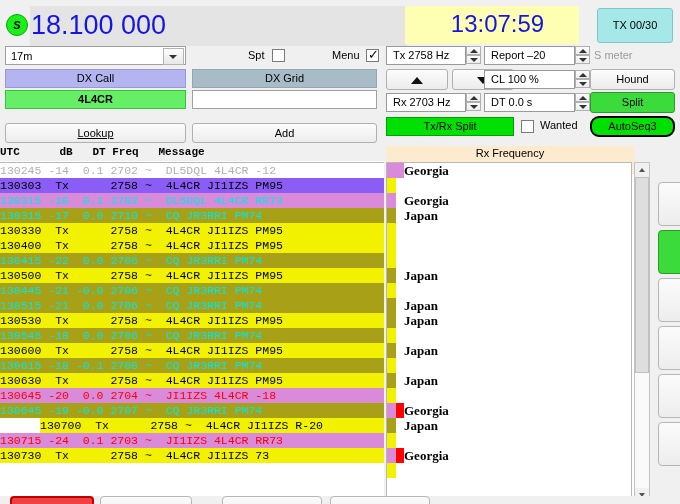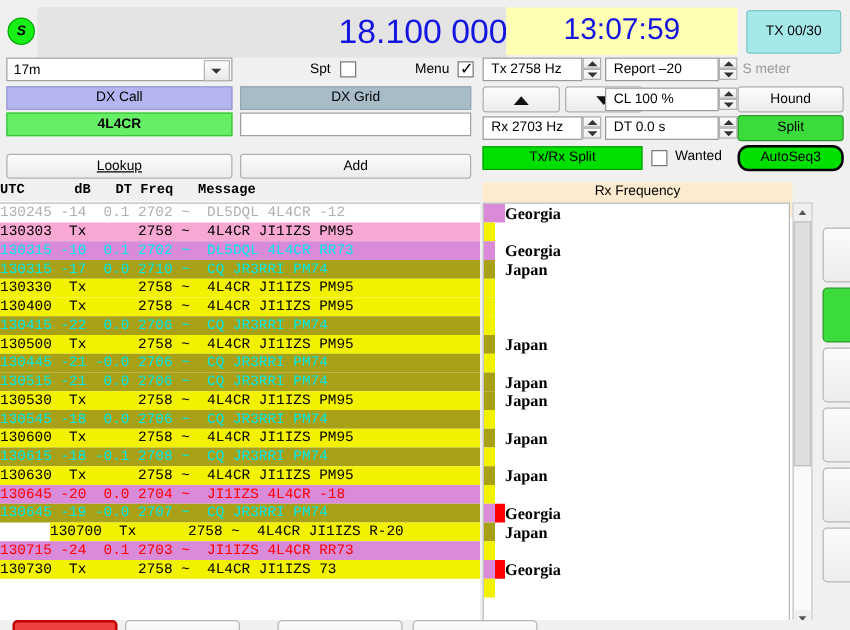--- a/index.html
+++ b/index.html
@@ -14,23 +14,23 @@
 
   
   .topbar{position:absolute;left:0;top:0;width:680px;height:44px;background:#f0f0f0;}
   .sled-cell{position:absolute;left:0;top:6px;width:30px;height:38px;background:#f0f0f0;}
   .sled{position:absolute;left:6px;top:8px;width:20px;height:20px;border-radius:50%;
         background:#18f018;border:1px solid #0a0;
         font-size:11px;font-weight:bold;font-style:italic;color:#000;
         text-align:center;line-height:20px;}
   .freqbox{position:absolute;left:30px;top:6px;width:375px;height:38px;background:#e4e4e4;
            border:1px solid #e4e4e4;}
-  .freqtext{position:absolute;left:0;top:3px;width:375px;text-align:right;
+  .freqtext{position:absolute;left:0;top:3px;width:375px;text-align:left;
             font-size:27px;color:#1515e0;font-family:"Liberation Sans",sans-serif;letter-spacing:0px;}
-  .clockbox{position:absolute;left:405px;top:6px;width:185px;height:38px;background:#ffffb4;}
+  .clockbox{position:absolute;left:405px;top:6px;width:158px;height:38px;background:#ffffb4;padding-left:16px;}
   .clocktext{position:absolute;left:0;top:4px;width:185px;text-align:center;
              font-size:24px;color:#1515e0;}
   .txcount{position:absolute;left:597px;top:8px;width:74px;height:33px;
            background:#a5e8e8;border:1px solid #7fc6c6;border-radius:3px;
            font-size:11px;text-align:center;line-height:33px;color:#000;}
 
   
   .ctl{position:absolute;box-sizing:border-box;}
   .combo{left:5px;top:46px;width:181px;height:19px;background:#fff;border:1px solid #a0a0a0;}
   .combo .cv{position:absolute;left:5px;top:3px;font-size:11px;}
@@ -246,21 +246,21 @@
 
   <div class="split">Tx/Rx Split</div>
   <span class="cb cb-wanted"></span>
   <span class="lbl-wanted">Wanted</span>
   <div class="autoseq">AutoSeq3</div>
 
   <div class="leftpanel">
     <div class="lp-head">UTC      dB   DT Freq   Message</div>
     <div class="lp-body" id="decode-rows">
         <div class="row" style="background: rgb(255, 255, 255); color: rgb(176, 176, 176);">130245 -14  0.1 2702 ~  DL5DQL 4L4CR -12</div>
-        <div class="row" style="background: #f9a8d4; color: rgb(0, 0, 0);">130303  Tx      2758 ~  4L4CR JI1IZS PM95</div>
+        <div class="row" style="background: #8b5cf6; color: rgb(0, 0, 0);">130303  Tx      2758 ~  4L4CR JI1IZS PM95</div>
         <div class="row" style="background: rgb(217, 138, 217); color: rgb(0, 232, 232);">130315 -10  0.1 2702 ~  DL5DQL 4L4CR RR73</div>
         <div class="row" style="background: rgb(168, 160, 22); color: rgb(0, 232, 232);">130315 -17  0.0 2710 ~  CQ JR3RRI PM74</div>
         <div class="row" style="background: rgb(242, 242, 0); color: rgb(0, 0, 0);">130330  Tx      2758 ~  4L4CR JI1IZS PM95</div>
         <div class="row" style="background: rgb(242, 242, 0); color: rgb(0, 0, 0);">130400  Tx      2758 ~  4L4CR JI1IZS PM95</div>
         <div class="row" style="background: rgb(168, 160, 22); color: rgb(0, 232, 232);">130415 -22  0.0 2706 ~  CQ JR3RRI PM74</div>
         <div class="row" style="background: rgb(242, 242, 0); color: rgb(0, 0, 0);">130500  Tx      2758 ~  4L4CR JI1IZS PM95</div>
         <div class="row" style="background: rgb(168, 160, 22); color: rgb(0, 232, 232);">130445 -21 -0.0 2706 ~  CQ JR3RRI PM74</div>
         <div class="row" style="background: rgb(168, 160, 22); color: rgb(0, 232, 232);">130515 -21  0.0 2706 ~  CQ JR3RRI PM74</div>
         <div class="row" style="background: rgb(242, 242, 0); color: rgb(0, 0, 0);">130530  Tx      2758 ~  4L4CR JI1IZS PM95</div>
         <div class="row" style="background: rgb(168, 160, 22); color: rgb(0, 232, 232);">130545 -18  0.0 2706 ~  CQ JR3RRI PM74</div>

